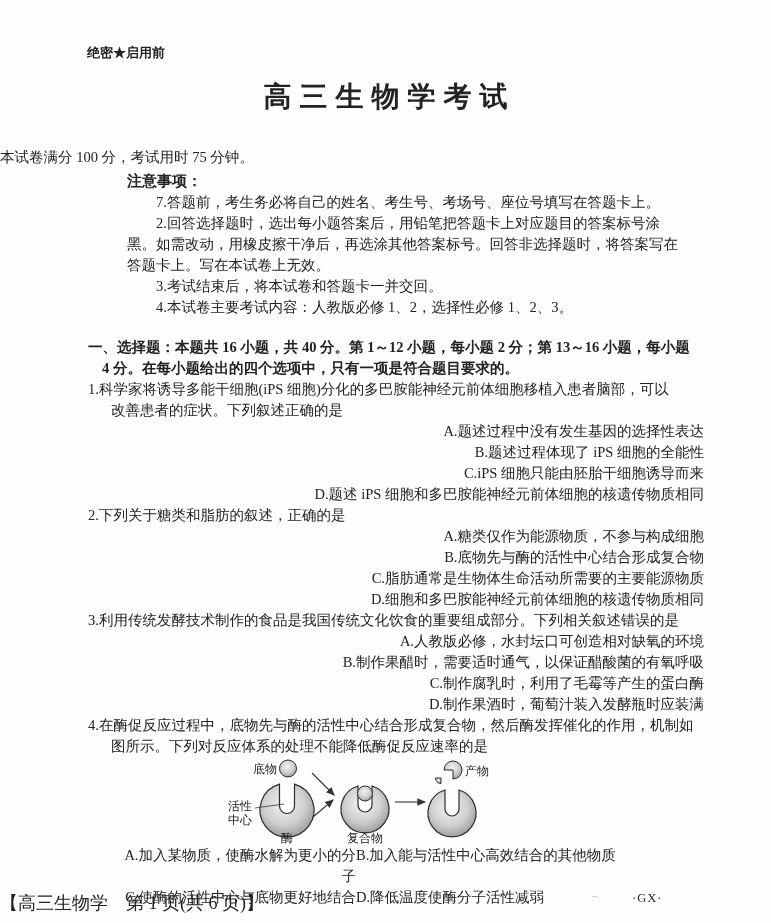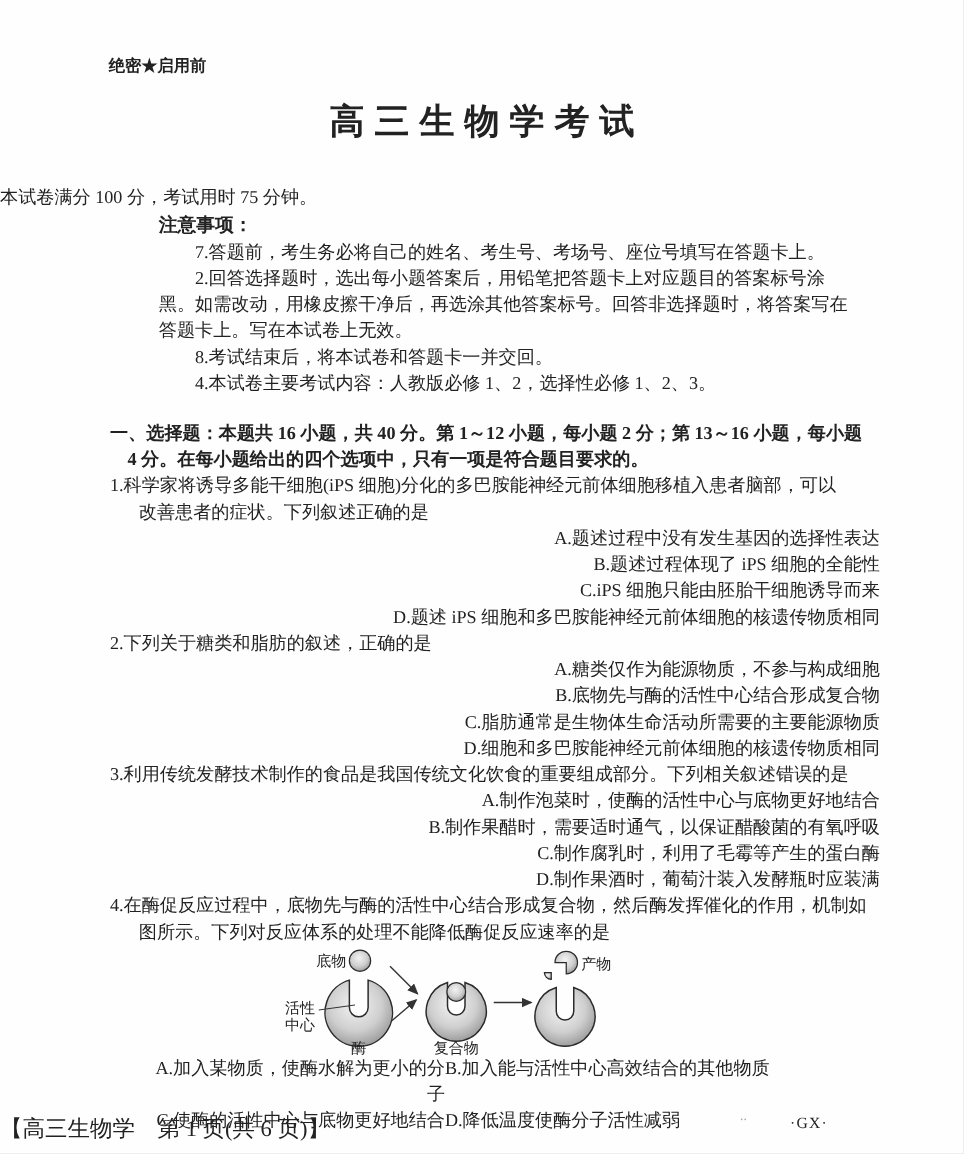--- a/index.html
+++ b/index.html
@@ -38,21 +38,21 @@
   <div class="title">高三生物学考试</div>
 
   <div class="exam-info">本试卷满分 100 分，考试用时 75 分钟。</div>
 
   <div class="notice">
     <div class="notice-heading">注意事项：</div>
     <div class="notice-item">7.答题前，考生务必将自己的姓名、考生号、考场号、座位号填写在答题卡上。</div>
     <div class="notice-item">2.回答选择题时，选出每小题答案后，用铅笔把答题卡上对应题目的答案标号涂
 黑。如需改动，用橡皮擦干净后，再选涂其他答案标号。回答非选择题时，将答案写在
 答题卡上。写在本试卷上无效。</div>
-    <div class="notice-item">8.考试结束后，将本试卷和答题卡一并交回。</div>
+    <div class="notice-item">3.考试结束后，将本试卷和答题卡一并交回。</div>
     <div class="notice-item">4.本试卷主要考试内容：人教版必修 1、2，选择性必修 1、2、3。</div>
   </div>
 
   <div class="main">
 
     <div class="section-heading">一、选择题：本题共 16 小题，共 40 分。第 1～12 小题，每小题 2 分；第 13～16 小题，每小题
 4 分。在每小题给出的四个选项中，只有一项是符合题目要求的。</div>
 
     <div class="question">
       <div class="q-stem">1.科学家将诱导多能干细胞(iPS 细胞)分化的多巴胺能神经元前体细胞移植入患者脑部，可以
@@ -71,21 +71,21 @@
         <div class="option">A.糖类仅作为能源物质，不参与构成细胞</div>
         <div class="option">B.底物先与酶的活性中心结合形成复合物</div>
         <div class="option">C.脂肪通常是生物体生命活动所需要的主要能源物质</div>
         <div class="option">D.细胞和多巴胺能神经元前体细胞的核遗传物质相同</div>
       </div>
     </div>
 
     <div class="question">
       <div class="q-stem">3.利用传统发酵技术制作的食品是我国传统文化饮食的重要组成部分。下列相关叙述错误的是</div>
       <div class="q-options">
-        <div class="option">A.制作泡菜时，使酶的活性中心与底物更好地结合</div>
+        <div class="option">A.人教版必修，水封坛口可创造相对缺氧的环境</div>
         <div class="option">B.制作果醋时，需要适时通气，以保证醋酸菌的有氧呼吸</div>
         <div class="option">C.制作腐乳时，利用了毛霉等产生的蛋白酶</div>
         <div class="option">D.制作果酒时，葡萄汁装入发酵瓶时应装满</div>
       </div>
     </div>
 
     <div class="question">
       <div class="q-stem">4.在酶促反应过程中，底物先与酶的活性中心结合形成复合物，然后酶发挥催化的作用，机制如
 图所示。下列对反应体系的处理不能降低酶促反应速率的是</div>
 

